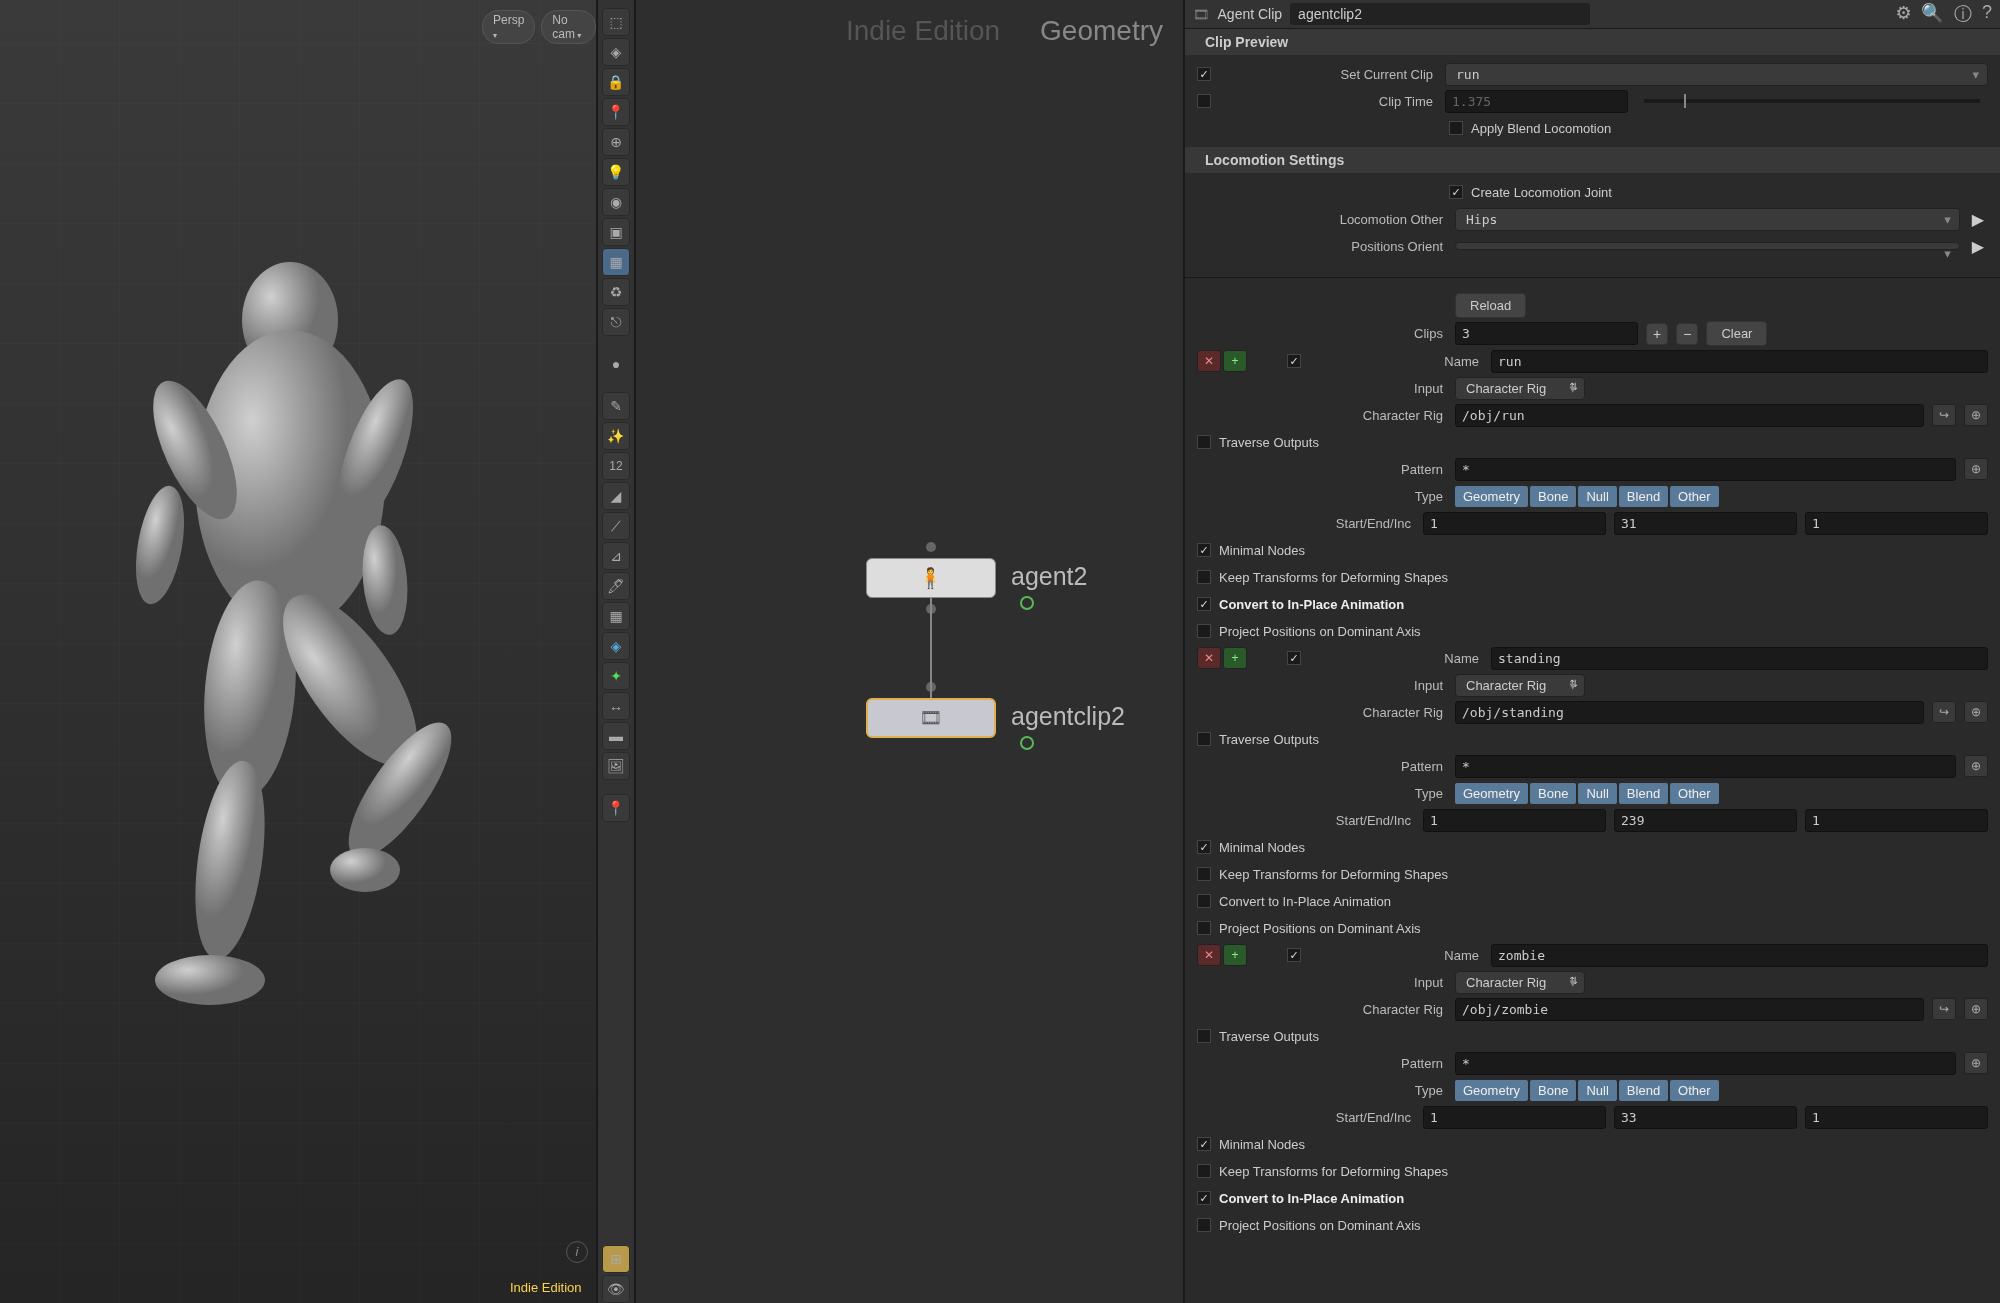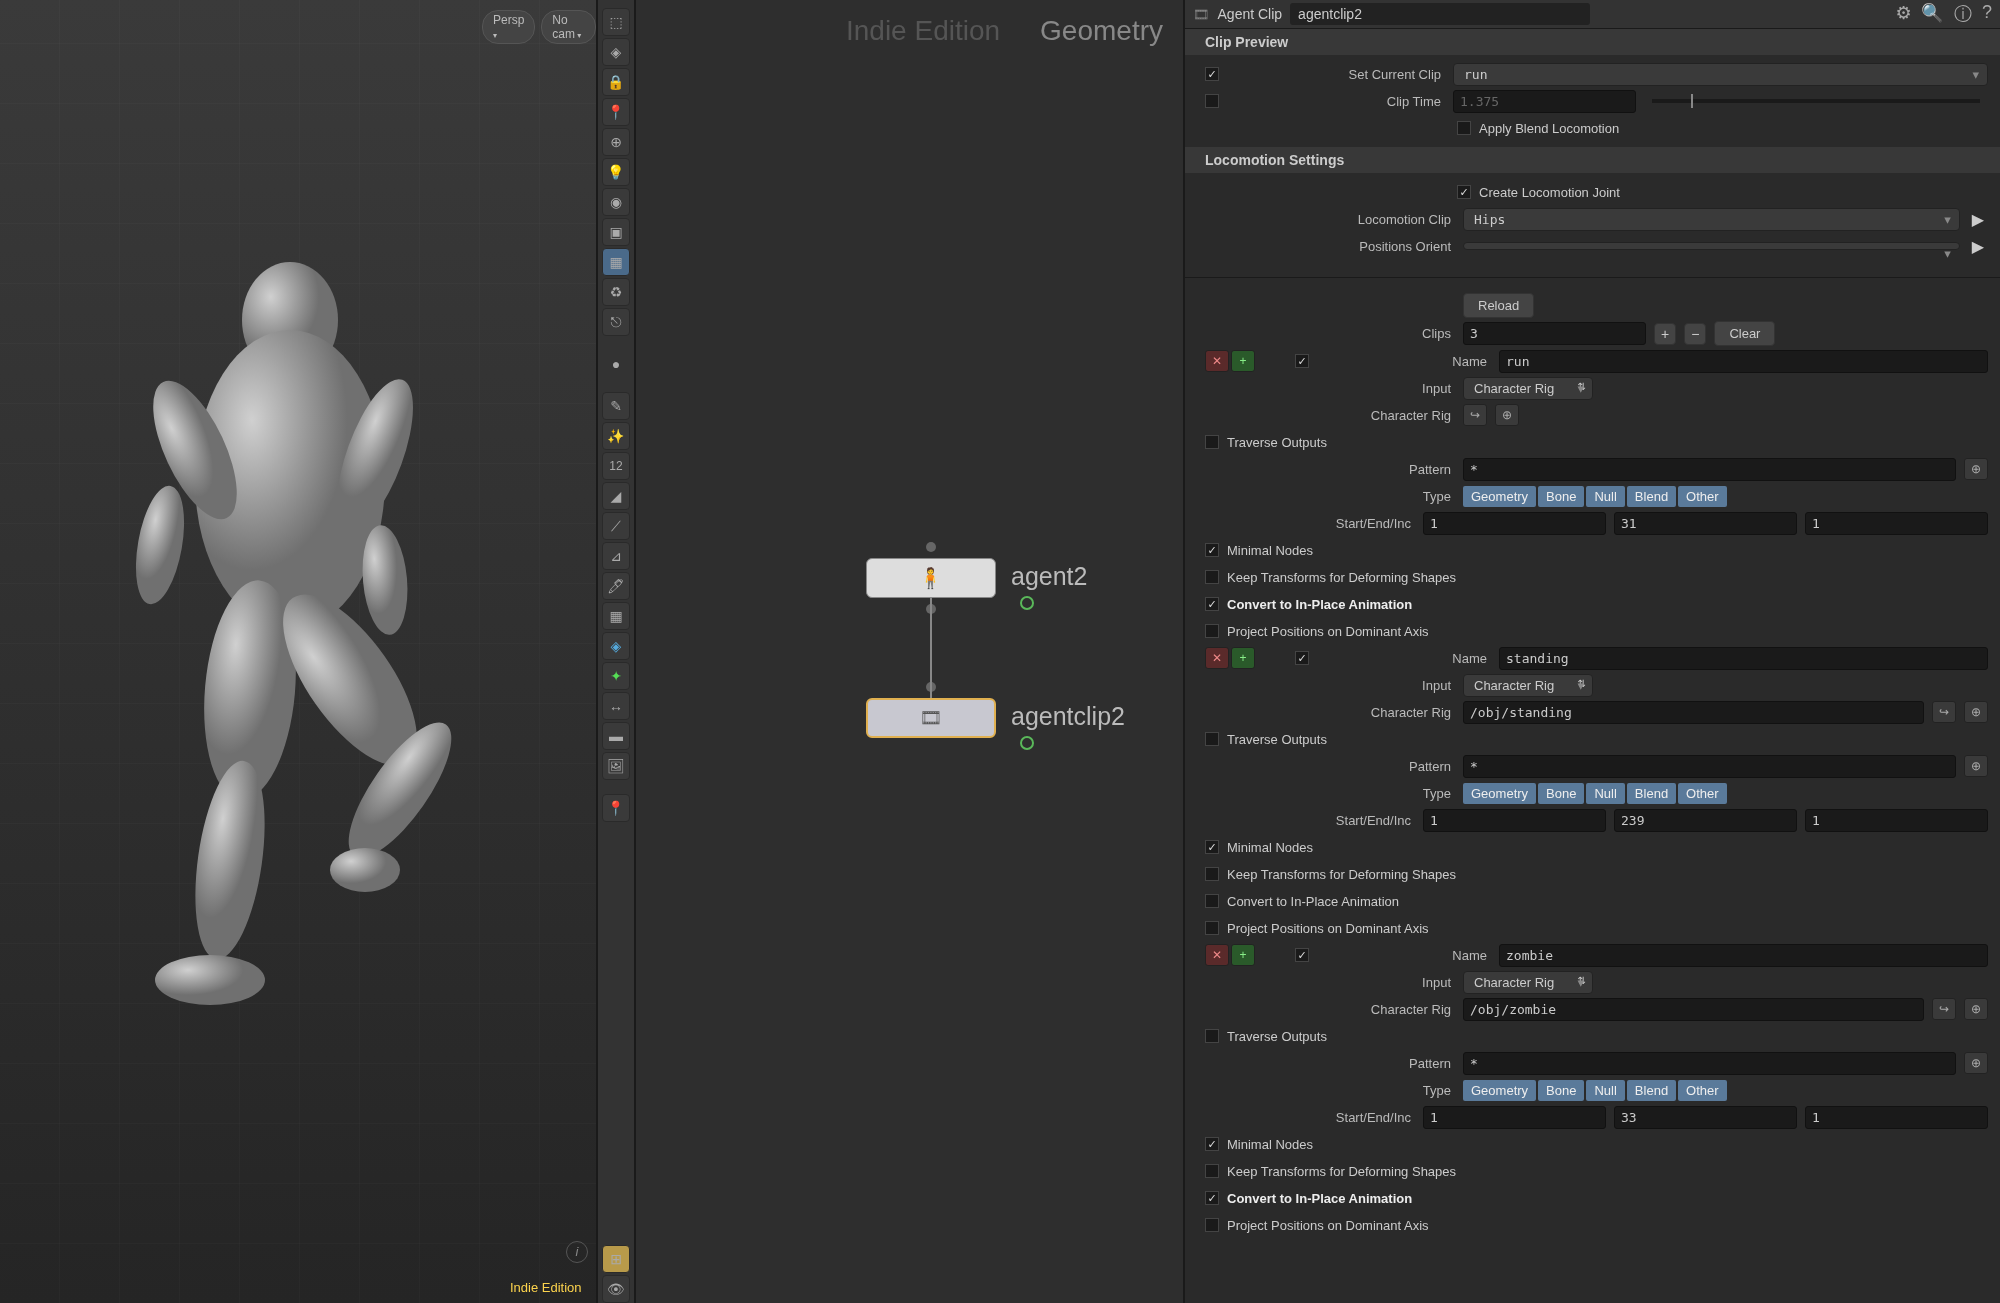--- a/index.html
+++ b/index.html
@@ -36,21 +36,21 @@
 
 
 .params { flex: 1; background: #2a2a2a; overflow-y: auto; }
 .param-header { display: flex; align-items: center; background: #333; padding: 2px 8px; gap: 8px; border-bottom: 1px solid #1a1a1a; }
 .node-type { color: #ccc; font-size: 14px; }
 .node-name-input { background: #222; border: none; color: #ccc; padding: 3px 8px; font-size: 14px; flex: 1; max-width: 300px; border-radius: 3px; }
 .header-icons { margin-left: auto; display: flex; gap: 10px; font-size: 18px; color: #aaa; }
 .hdr-icon { cursor: pointer; }
 
 .section-hdr { background: #383838; padding: 5px 20px; font-size: 14px; color: #ccc; font-weight: bold; }
-.param-body { padding: 4px 12px 4px 20px; }
+.param-body { padding: 4px 12px 4px 12px; }
 .prow { display: flex; align-items: center; gap: 8px; margin: 3px 0; min-height: 24px; }
 .plabel { width: 250px; text-align: right; color: #bbb; font-size: 13px; padding-right: 4px; }
 .pinput { background: #1a1a1a; border: 1px solid #111; color: #ccc; padding: 3px 6px; font-size: 13px; font-family: monospace; border-radius: 3px; flex: 1; }
 .pinput.triple { flex: 0 0 160px; }
 .pselect { background: #3a3a3a; border: 1px solid #222; color: #ccc; padding: 3px 24px 3px 10px; font-size: 13px; border-radius: 4px; flex: 1; position: relative; }
 .pselect::after { content: '▾'; position: absolute; right: 8px; color: #888; }
 .pselect.small { flex: 0 0 130px; }
 .pcheck { width: 14px; height: 14px; background: #1a1a1a; border: 1px solid #444; cursor: pointer; flex-shrink: 0; }
 .pcheck.on::after { content: '✓'; display: block; color: #ddd; font-size: 11px; line-height: 12px; text-align: center; }
 .pbtn { background: #444; border: 1px solid #333; color: #ccc; padding: 4px 14px; border-radius: 4px; cursor: pointer; font-size: 13px; }
@@ -204,21 +204,21 @@
       </div>
     </div>
 
     <div class="section-hdr">Locomotion Settings</div>
     <div class="param-body">
       <div class="prow indent" style="margin-left:252px">
         <div class="pcheck on"></div>
         <span>Create Locomotion Joint</span>
       </div>
       <div class="prow">
-        <div class="plabel">Locomotion Clip</div>
+        <div class="plabel">Locomotion Other</div>
         <div class="pselect"><span style="font-family:monospace">Hips</span></div>
         <span class="jump-icon">▶</span>
       </div>
       <div class="prow">
         <div class="plabel">Positions Orient</div>
         <div class="pselect"><span></span></div>
         <span class="jump-icon">▶</span>
       </div>
     </div>
 
@@ -246,20 +246,21 @@
       <div class="pcheck on"></div>
       <div class="plabel" style="width:174px">Name</div>
       <input class="pinput" value="run" style="">
     </div>
     <div class="prow">
             <div class="plabel">Input</div>
       <div class="pselect small">Character Rig <span style="position:absolute;right:6px;font-size:10px">⇅</span></div>
           </div>
     <div class="prow">
             <div class="plabel">Character Rig</div>
+      <input class="pinput" value="/obj/run" style="">
       <span class="icon-btn">↪</span>
       <span class="icon-btn">⊕</span>
           </div>
     <div class="prow indent">
             <div class="pcheck "></div>
             <span>Traverse Outputs</span>
           </div>
     <div class="prow">
             <div class="plabel">Pattern</div>
       <input class="pinput" value="*" style="">

